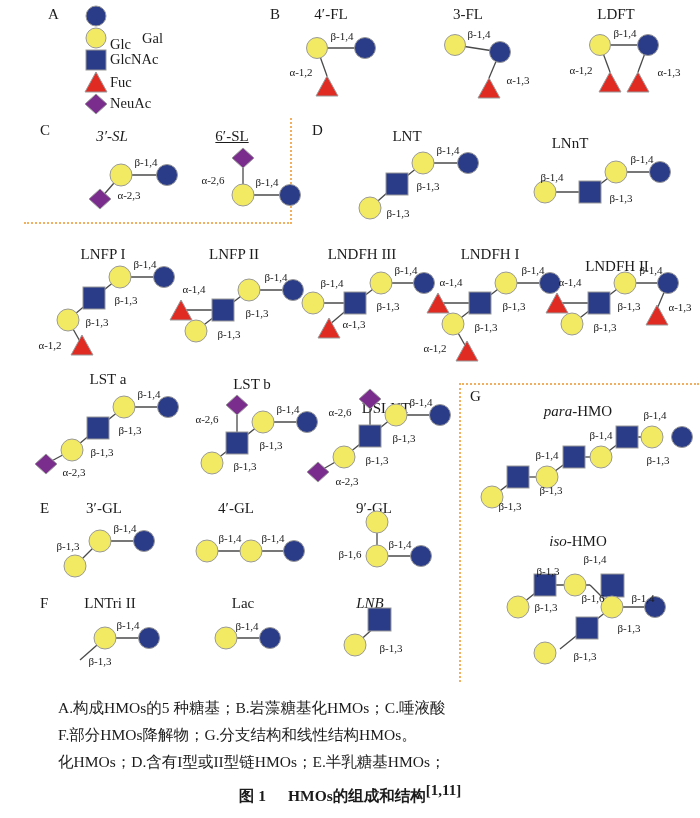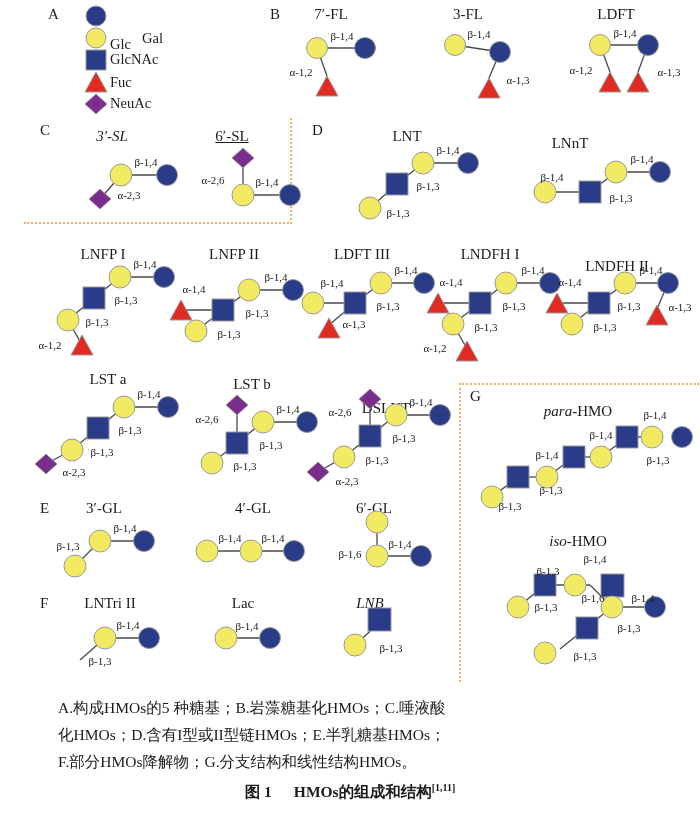--- a/index.html
+++ b/index.html
@@ -34,21 +34,21 @@
     font-family:"Liberation Serif",serif;font-size:15.5px;
     line-height:27px;text-align:justify;color:#1b1b1b;
   }
   .caption-line{display:block;}
   .fig-num{
     position:absolute;left:0;top:782px;width:700px;text-align:center;
     font-family:"Liberation Serif",serif;font-weight:bold;font-size:15.5px;
     color:#1b1b1b;
   }
   .fig-num .gap{display:inline-block;width:22px;}
-  .fig-num sup{font-size:10px;font-weight:bold;}
+  .fig-num sup{font-size:15px;font-weight:bold;}
   .dotbox{position:absolute;pointer-events:none;}
   svg{position:absolute;left:0;top:0;overflow:visible;}
 </style>
 </head>
 <body>
 
 <div id="fig">
 
   <div class="dotbox" style="left:24px;top:118px;width:266px;height:104px;
               border-right:2px dotted #f0b060;border-bottom:2px dotted #f0b060;"></div>
@@ -69,43 +69,43 @@
     <rect x="86" y="50" width="20" height="20" fill="#2a3b87" stroke="#9a9a9a" stroke-width="1"></rect>
     <polygon points="96,72 107,92 85,92" fill="#e02b22" stroke="#9a9a9a" stroke-width="1"></polygon>
     <polygon points="96,94 107,104 96,114 85,104" fill="#7b2d8e" stroke="#9a9a9a" stroke-width="1"></polygon>
   </svg>
   <div class="legend-label" style="left:110px;top:8px;margin-top:28px;">Glc</div>
   <div class="legend-label" style="left:110px;top:30px;margin-left:32px;">Gal</div>
   <div class="legend-label" style="left:110px;top:51px;">GlcNAc</div>
   <div class="legend-label" style="left:110px;top:74px;">Fuc</div>
   <div class="legend-label" style="left:110px;top:95px;">NeuAc</div>
 
-  <div class="struct-title" style="left:331px;top:6px;">7′-FL</div>
+  <div class="struct-title" style="left:331px;top:6px;">4′-FL</div>
   <div class="struct-title" style="left:468px;top:6px;">3-FL</div>
   <div class="struct-title" style="left:616px;top:6px;">LDFT</div>
 
   <div class="struct-title" style="left:112px;top:128px;font-style:italic;">3′-SL</div>
   <div class="struct-title" style="left:232px;top:128px;text-decoration:underline;">6′-SL</div>
 
   <div class="struct-title" style="left:407px;top:128px;">LNT</div>
   <div class="struct-title" style="left:570px;top:135px;">LNnT</div>
 
   <div class="struct-title" style="left:103px;top:246px;">LNFP I</div>
   <div class="struct-title" style="left:234px;top:246px;">LNFP II</div>
-  <div class="struct-title" style="left:362px;top:246px;">LDFT III</div>
+  <div class="struct-title" style="left:362px;top:246px;">LNDFH III</div>
   <div class="struct-title" style="left:490px;top:246px;">LNDFH I</div>
   <div class="struct-title" style="left:617px;top:258px;">LNDFH II</div>
 
   <div class="struct-title" style="left:108px;top:371px;">LST a</div>
   <div class="struct-title" style="left:252px;top:376px;">LST b</div>
   <div class="struct-title" style="left:386px;top:376px;margin-top:24px;">DSLNT</div>
 
   <div class="struct-title" style="left:104px;top:500px;">3′-GL</div>
-  <div class="struct-title" style="left:253px;top:500px;text-align:right;">4′-GL</div>
-  <div class="struct-title" style="left:374px;top:500px;">6′-GL</div>
+  <div class="struct-title" style="left:236px;top:500px;text-align:right;">4′-GL</div>
+  <div class="struct-title" style="left:374px;top:500px;">9′-GL</div>
 
   <div class="struct-title" style="left:110px;top:595px;">LNTri II</div>
   <div class="struct-title" style="left:243px;top:595px;">Lac</div>
   <div class="struct-title" style="left:370px;top:595px;font-style:italic;">LNB</div>
 
   <div class="struct-title ital" style="left:578px;top:403px;"><span>para</span><span class="up">-HMO</span></div>
   <div class="struct-title ital" style="left:578px;top:533px;"><span>iso</span><span class="up">-HMO</span></div>
 
   <svg width="700" height="818">
     <g stroke="#4a4a4a" stroke-width="1.3" fill="none">
@@ -426,18 +426,18 @@
   <div class="bondlbl" style="left:546px;top:607px;">β-1,3</div>
   <div class="bondlbl" style="left:548px;top:571px;">β-1,3</div>
   <div class="bondlbl" style="left:595px;top:559px;">β-1,4</div>
   <div class="bondlbl" style="left:593px;top:598px;">β-1,6</div>
   <div class="bondlbl" style="left:643px;top:598px;">β-1,4</div>
   <div class="bondlbl" style="left:629px;top:628px;">β-1,3</div>
   <div class="bondlbl" style="left:585px;top:656px;">β-1,3</div>
 
   <div class="caption">
     <span class="caption-line">A.构成HMOs的5 种糖基；B.岩藻糖基化HMOs；C.唾液酸</span>
+    <span class="caption-line">F.部分HMOs降解物；G.分支结构和线性结构HMOs。</span>
     <span class="caption-line">化HMOs；D.含有I型或II型链HMOs；E.半乳糖基HMOs；</span>
-    <span class="caption-line">F.部分HMOs降解物；G.分支结构和线性结构HMOs。</span>
   </div>
   <div class="fig-num"><span>图 1</span><span class="gap"></span><span>HMOs的组成和结构</span><sup>[1,11]</sup></div>
 
 </div>
 
 </body></html>

